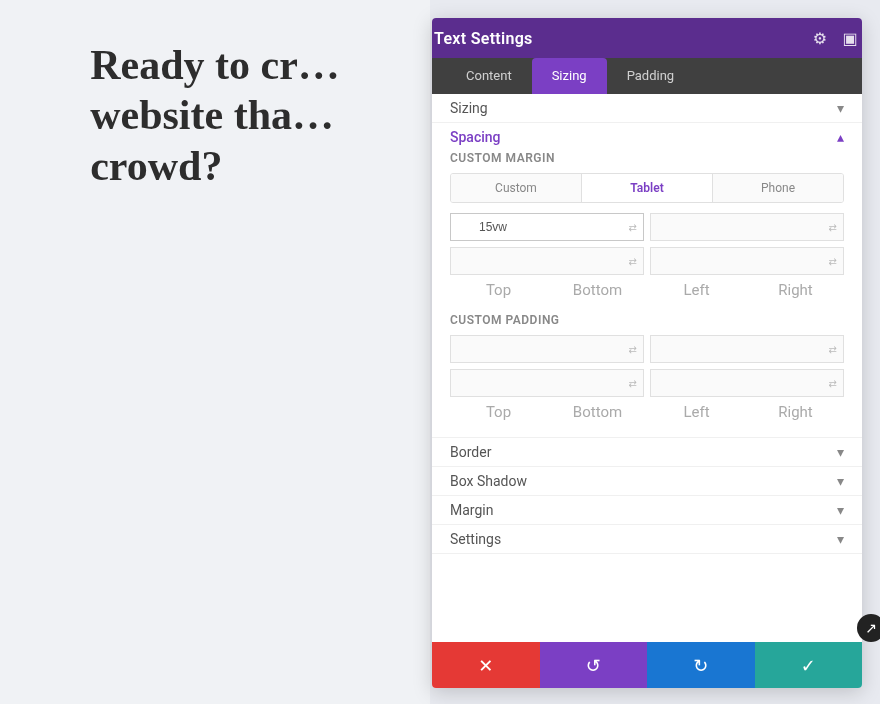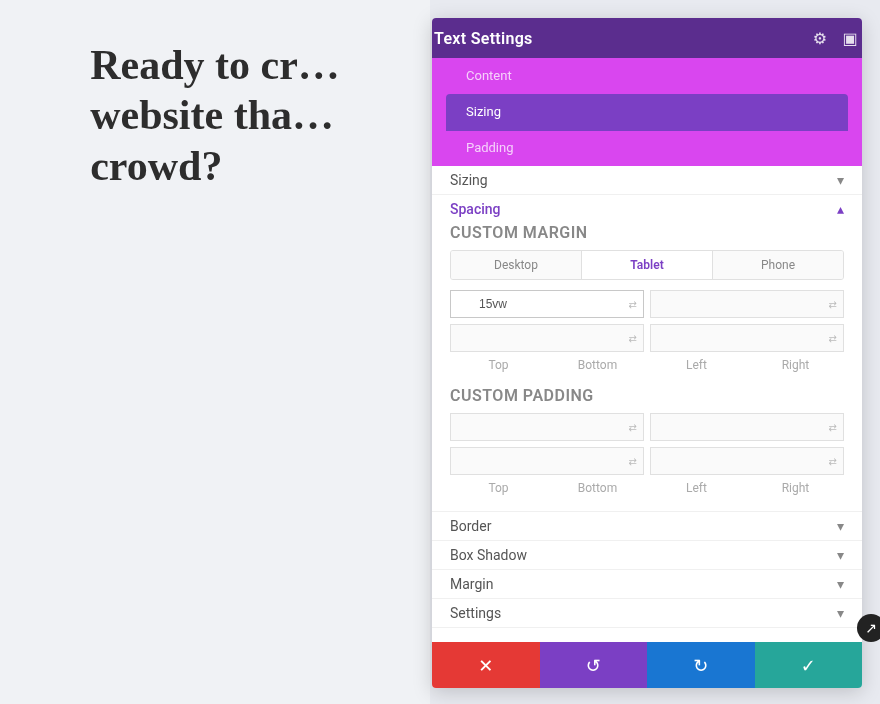--- a/index.html
+++ b/index.html
@@ -72,25 +72,24 @@
       font-size: 16px;
       width: 20px;
       height: 20px;
       display: flex;
       align-items: center;
       justify-content: center;
     }
 
     
     .panel-tabs {
-      background: #d946ef;
+      background: #404040;
       display: flex;
       padding: 0 14px;
       flex-shrink: 0;
-      flex-direction: column;
     }
     .tab {
       padding: 10px 20px;
       color: rgba(255,255,255,0.75);
       font-size: 13px;
       cursor: pointer;
       border-bottom: 2px solid transparent;
       margin-bottom: -1px;
     }
     .tab.active {
@@ -133,21 +132,21 @@
     }
     .chevron.up {
       color: #7b3fc4;
     }
 
     
     .spacing-content {
       padding: 0 18px 16px;
     }
     .subsection-title {
-      font-size: 16px;
+      font-size: 12px;
       color: #888;
       font-weight: 600;
       text-transform: uppercase;
       letter-spacing: 0.5px;
       margin-bottom: 8px;
     }
 
     
     .device-tabs {
       display: flex;
@@ -199,21 +198,21 @@
     }
     .link-icon {
       position: absolute;
       right: 7px;
       top: 50%;
       transform: translateY(-50%);
       color: #bbb;
       font-size: 10px;
     }
     .field-label {
-      font-size: 12px;
+      font-size: 15px;
       color: #aaa;
       text-align: center;
     }
 
     .margin-row-wrapper {
       position: relative;
     }
 
     
     .help-row {
@@ -306,21 +305,21 @@
       <div class="section-header">
         <span class="section-title active">Spacing</span>
         <span class="chevron up">▴</span>
       </div>
 
       <div class="spacing-content">
 
         <div class="subsection-title">Custom Margin</div>
 
         <div class="device-tabs">
-          <div class="device-tab">Desktop</div>
+          <div class="device-tab">Custom</div>
           <div class="device-tab active">Tablet</div>
           <div class="device-tab">Phone</div>
         </div>
 
         <div class="margin-row-wrapper">
 
           <div class="margin-grid">
             <div class="margin-field">
               <span class="link-icon">⇄</span>
               <input class="margin-input filled" type="text" value="15vw" style="padding-right: 24px; padding-left: 28px;">

